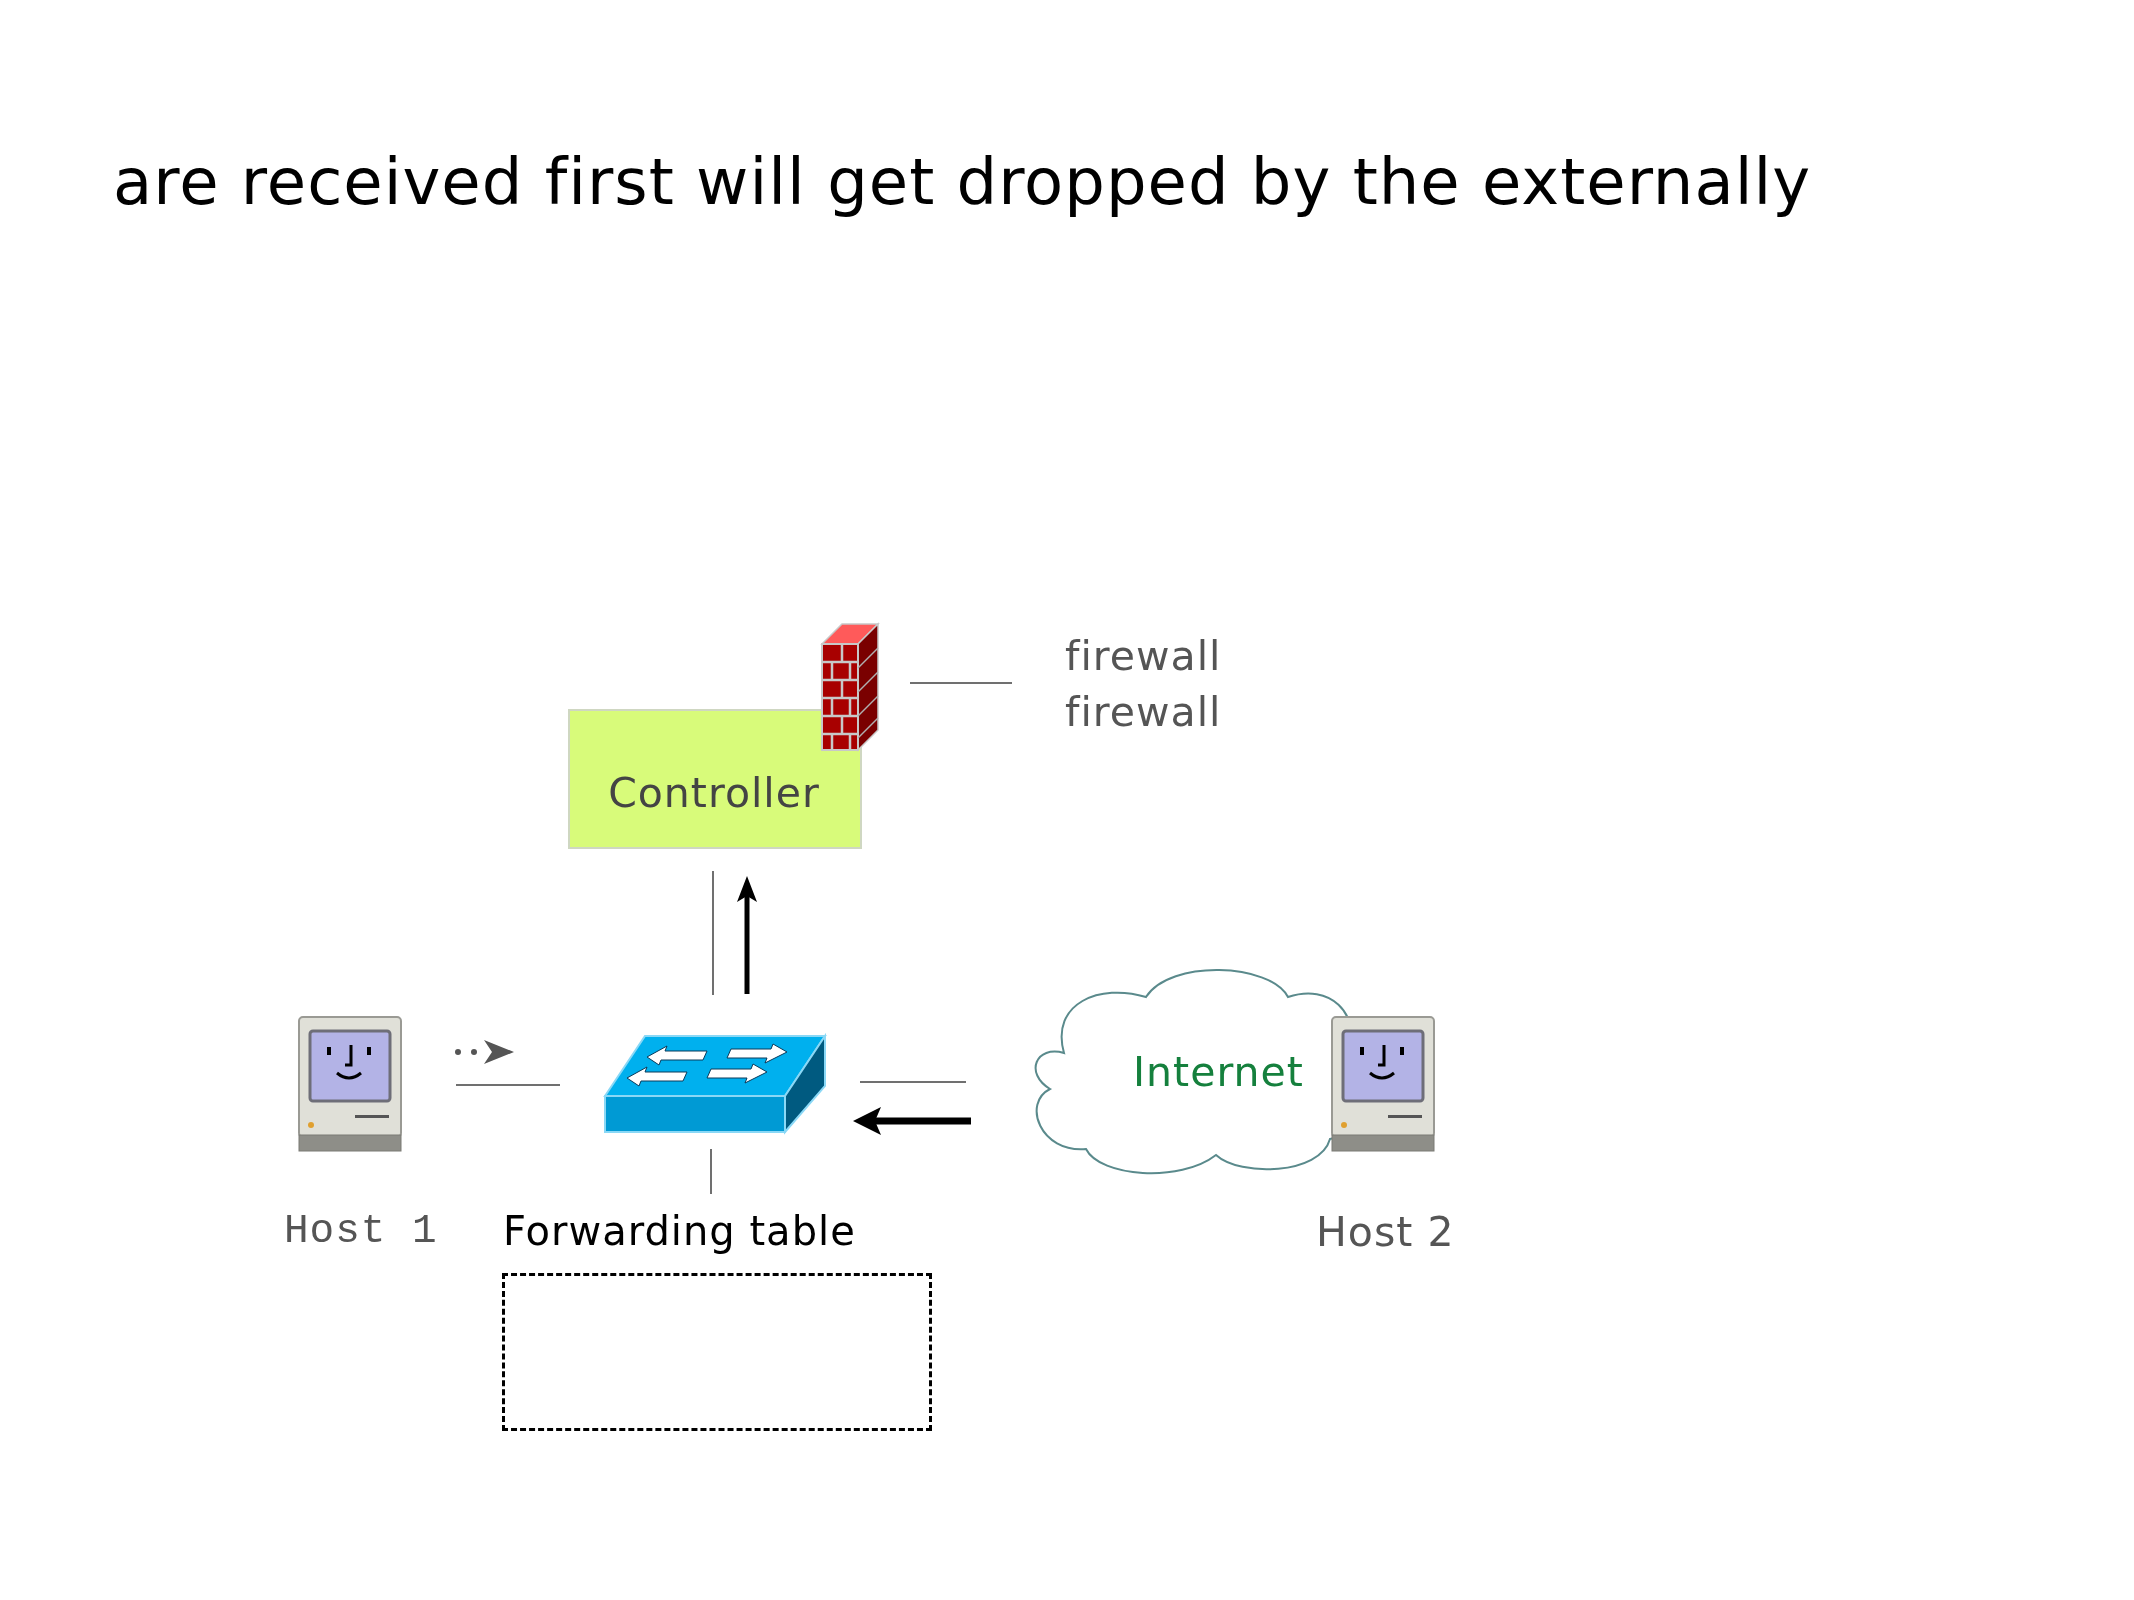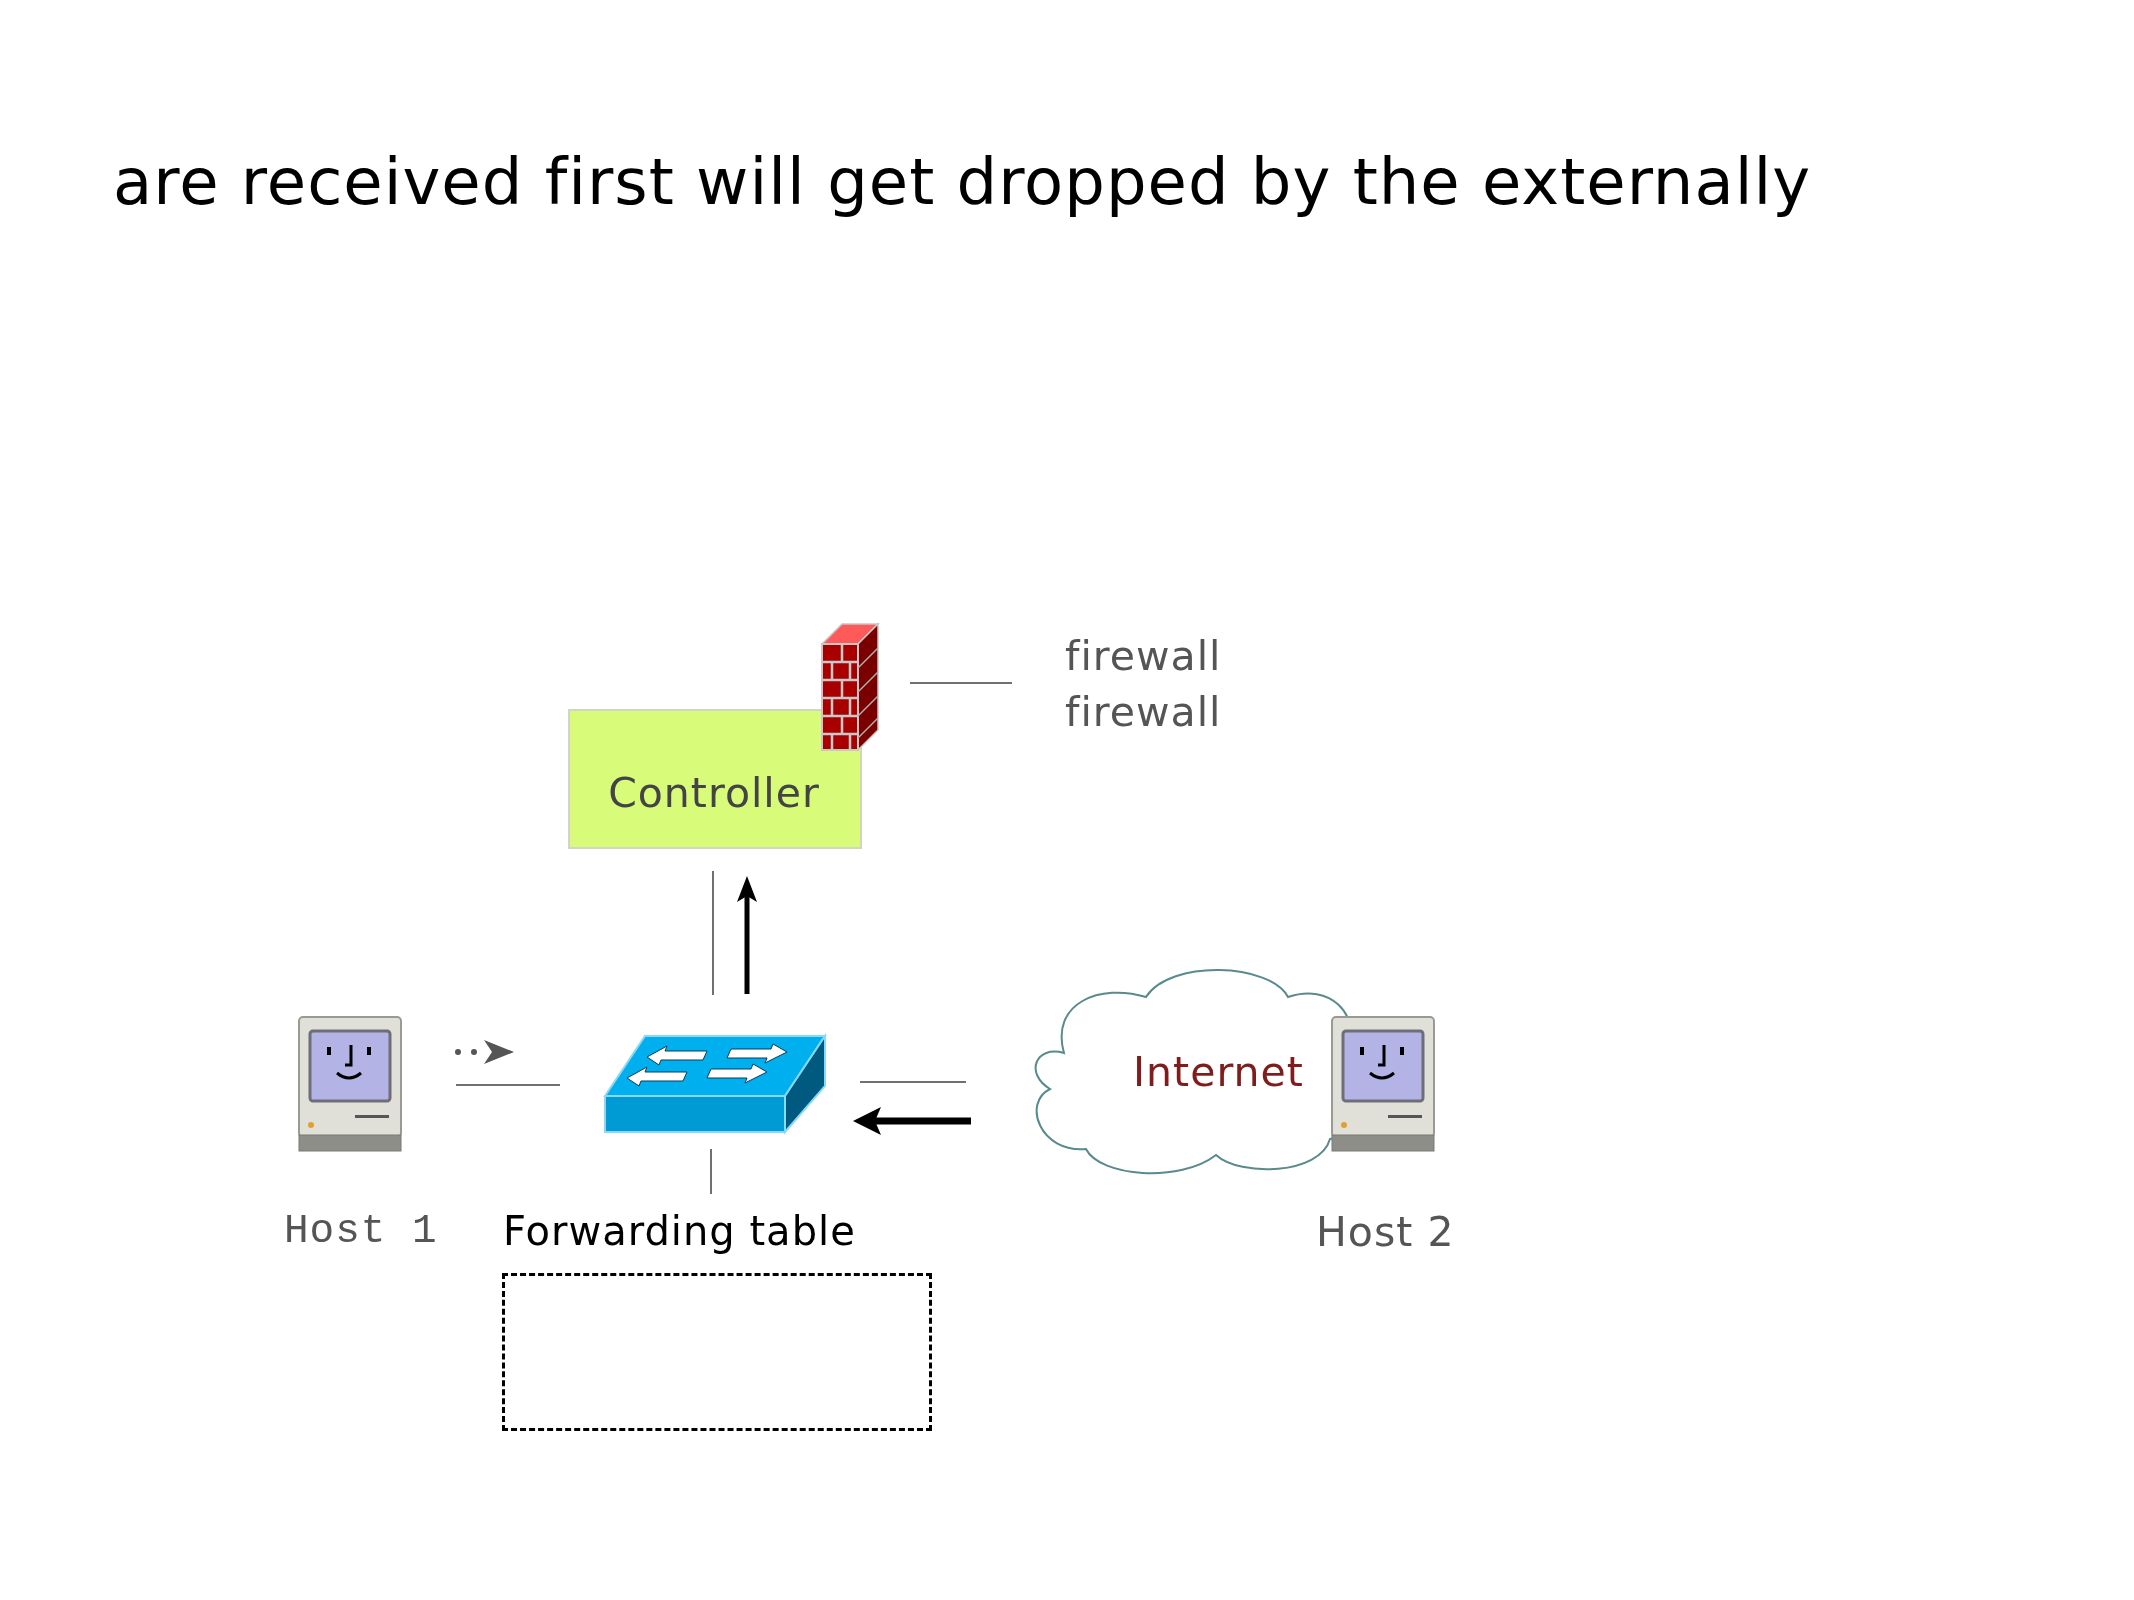--- a/index.html
+++ b/index.html
@@ -106,21 +106,21 @@
 
 <div class="abs hline" style="left:860px; top:1081px; width:106px;"></div>
 <svg class="abs" style="left:853px; top:1106px;" width="120" height="30" viewBox="0 0 120 30">
   <line x1="22" y1="15" x2="118" y2="15" stroke="#000" stroke-width="7"></line>
   <polygon points="0,15 28,1 22,15 28,29" fill="#000"></polygon>
 </svg>
 
 <svg class="abs" style="left:1020px; top:963px;" width="348" height="218" viewBox="0 0 348 218">
   <path d="M44 90 C30 40 80 20 126 34 C150 -4 250 0 268 34 C310 20 340 50 330 90 C356 110 350 170 310 176 C300 212 220 214 196 192 C160 220 80 214 66 186 C20 190 2 140 30 126 C4 110 16 82 44 90 Z" fill="#ffffff" stroke="#5a8a8c" stroke-width="2"></path>
 </svg>
-<div class="abs" style="left:1133px; top:1048px; font-size:41px; color:#7f1d1d; letter-spacing:1px;">Internet</div>
+<div class="abs" style="left:1133px; top:1048px; font-size:41px; color:#15803d; letter-spacing:1px;">Internet</div>
 
 <svg class="abs" style="left:1330px; top:1015px;" width="106" height="138" viewBox="0 0 106 138">
   <rect x="2" y="2" width="102" height="120" rx="4" fill="#e0e0d8" stroke="#9a9a94" stroke-width="2"></rect>
   <rect x="2" y="120" width="102" height="16" fill="#8e8e88" stroke="#7a7a74" stroke-width="1"></rect>
   <rect x="13" y="16" width="80" height="70" rx="3" fill="#b3b3e6" stroke="#6e6e78" stroke-width="3"></rect>
   <rect x="30" y="32" width="4" height="8" fill="#000"></rect>
   <rect x="70" y="32" width="4" height="8" fill="#000"></rect>
   <path d="M54 30 L54 50 L48 50" fill="none" stroke="#000" stroke-width="3"></path>
   <path d="M40 58 Q52 68 64 58" fill="none" stroke="#000" stroke-width="3"></path>
   <rect x="58" y="100" width="34" height="3" fill="#555"></rect>

